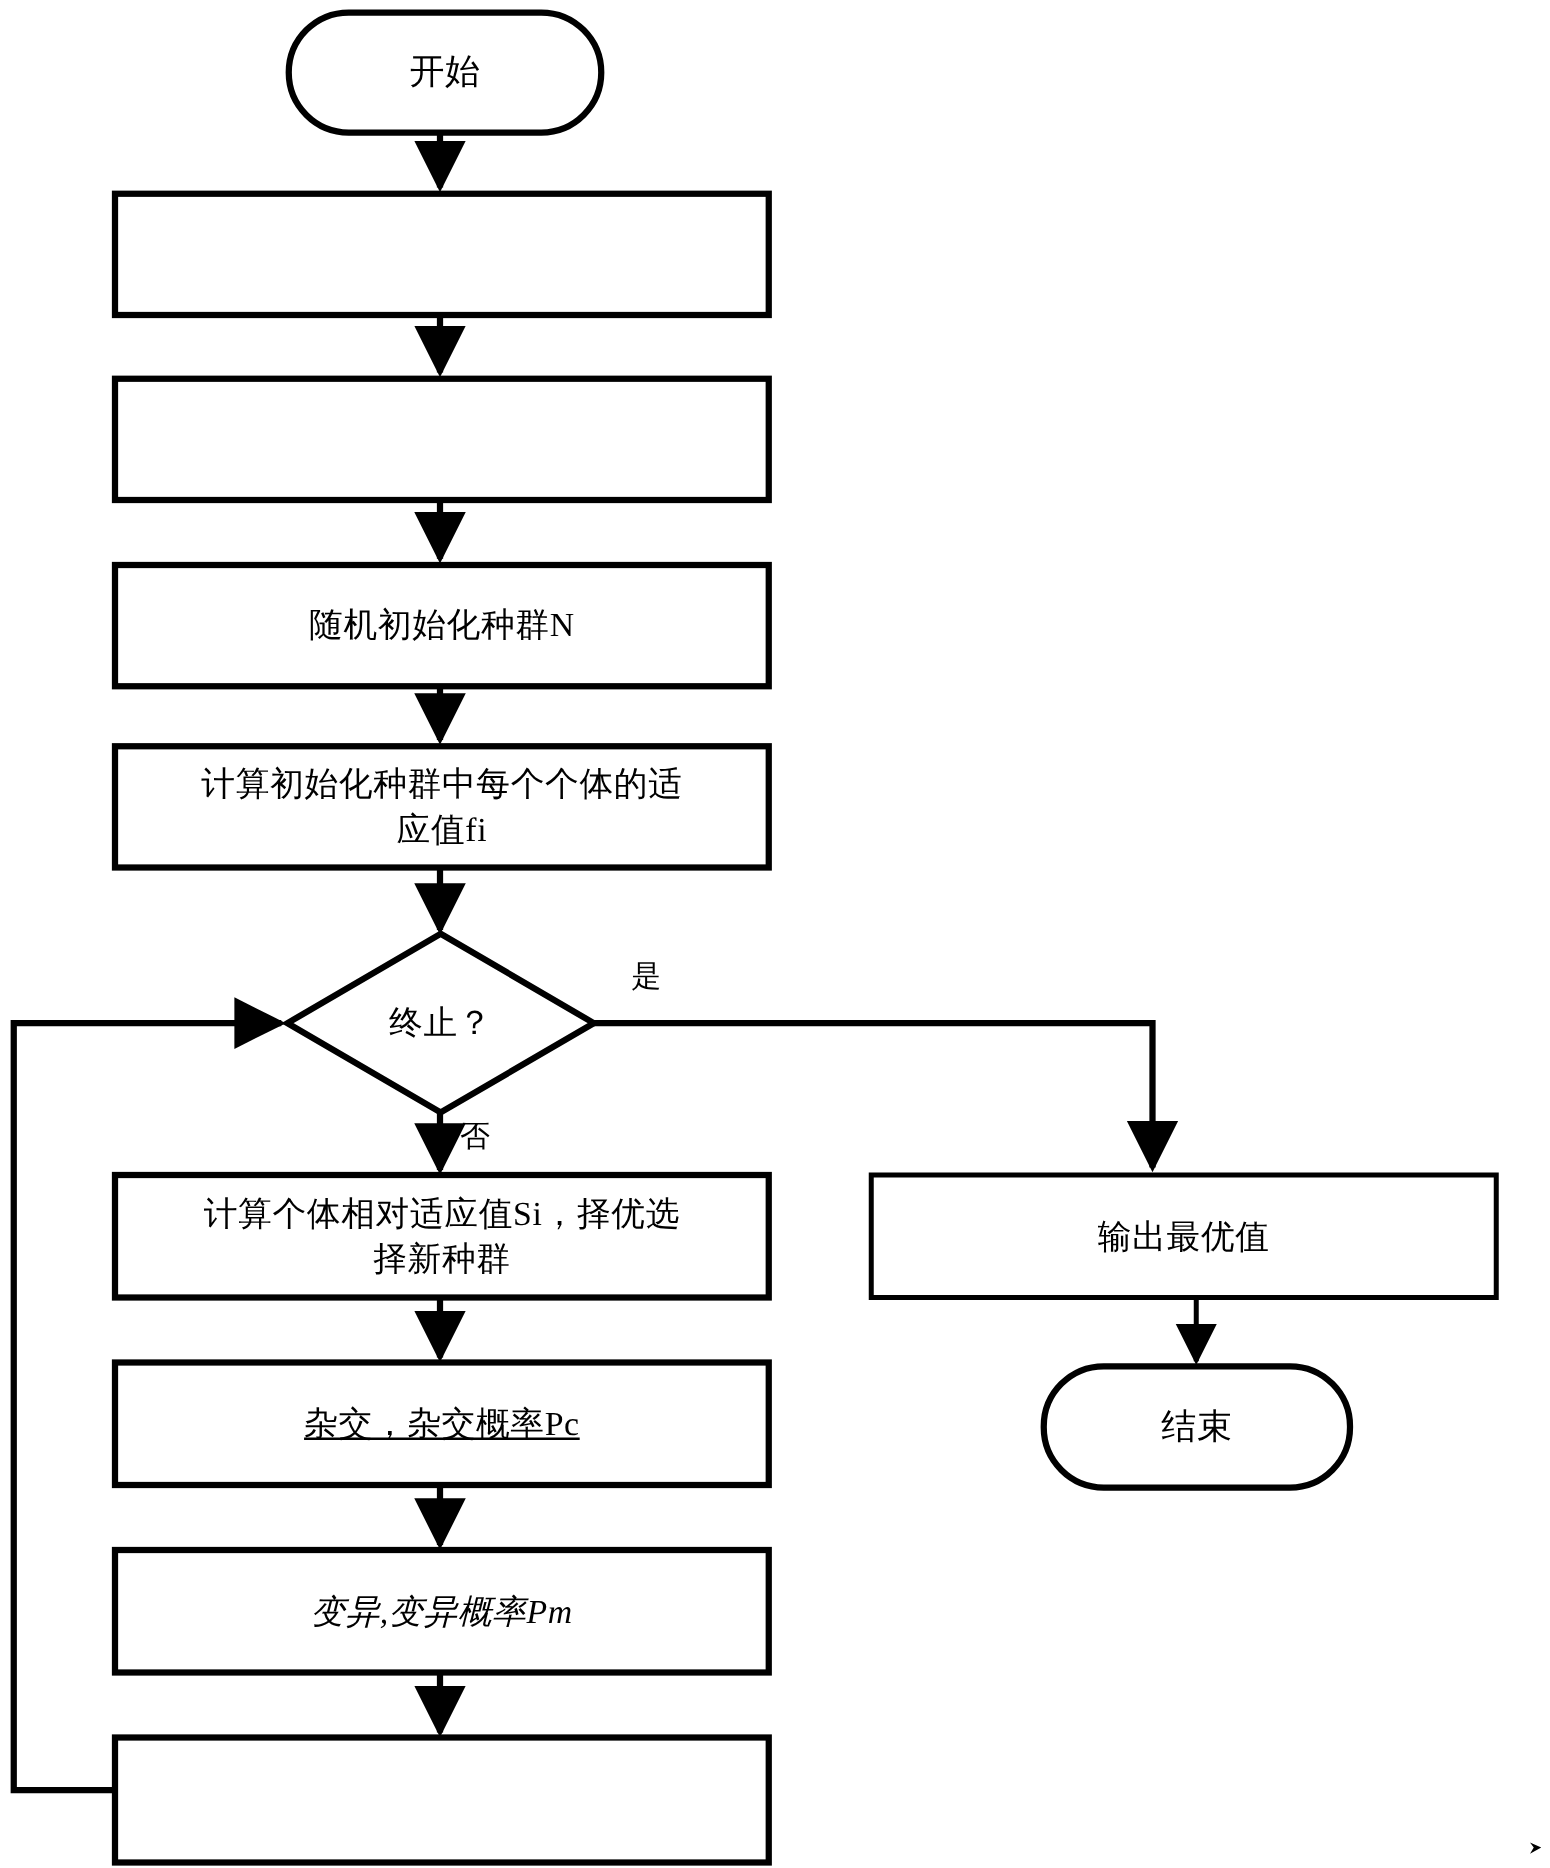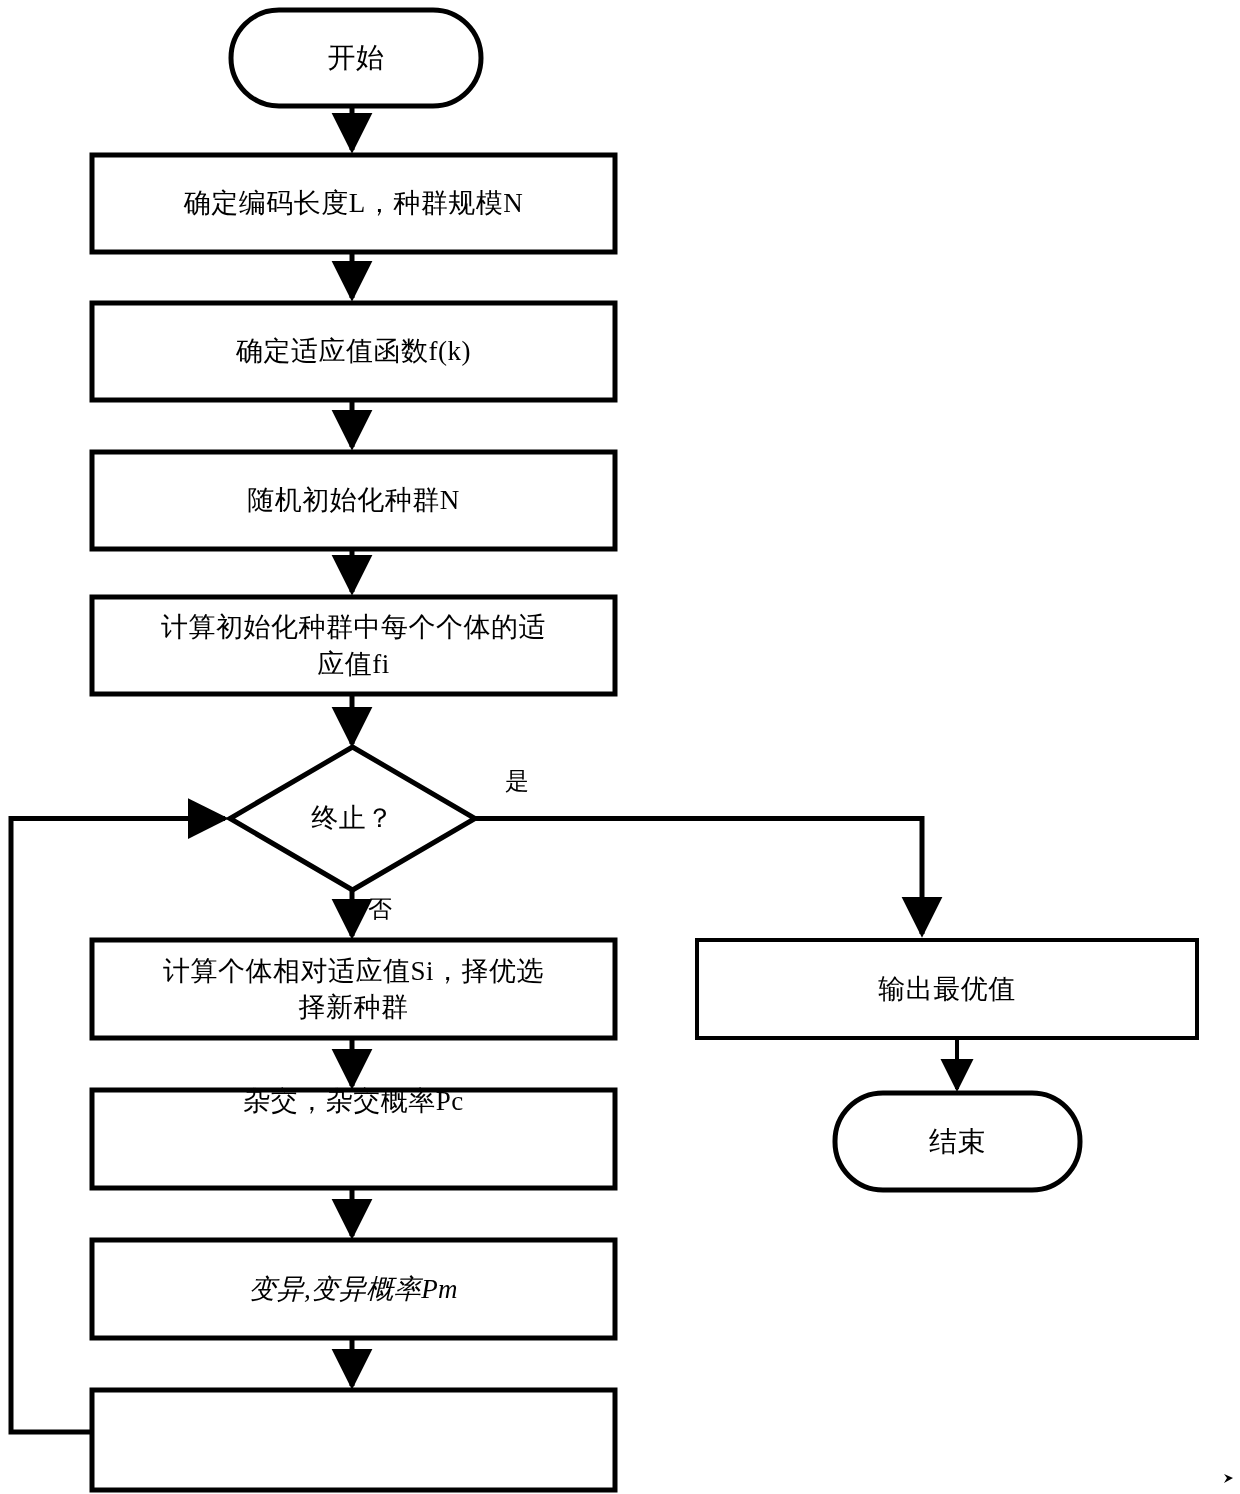--- a/index.html
+++ b/index.html
@@ -104,35 +104,33 @@
 
     <line x1="957" y1="1038" x2="957" y2="1089" stroke="#000000" stroke-width="4" marker-end="url(#arrow)"></line>
 
     <path d="M 92 1432 L 11 1432 L 11 818.5 L 225 818.5" fill="none" stroke="#000000" stroke-width="5" marker-end="url(#arrow)"></path>
 
     <polygon points="1224,1474 1233,1478 1224,1483 1227,1478" fill="#000000"></polygon>
   </svg>
 
   <div class="node-label terminator-label" style="left:231px; top:10px; width:250px; height:96px;">开始</div>
 
-  <div class="node-label" style="left:92px; top:155px; width:523px; height:97px;">确定编码长度L，种群规模N</div>
 
-  <div class="node-label" style="left:92px; top:303px; width:523px; height:97px;">确定适应值函数f(k)</div>
 
   <div class="node-label" style="left:92px; top:452px; width:523px; height:97px;">随机初始化种群N</div>
 
   <div class="node-label" style="left:92px; top:597px; width:523px; height:97px;">计算初始化种群中每个个体的适
 应值fi</div>
 
   <div class="node-label" style="left:230px; top:747px; width:245px; height:143px;">终止？</div>
 
   <div class="node-label" style="left:92px; top:940px; width:523px; height:98px;">计算个体相对适应值Si，择优选
 择新种群</div>
 
-  <div class="node-label" style="left:92px; top:1052px; width:523px; height:98px;">杂交，杂交概率Pc</div>
+  <div class="node-label" style="left:92px; top:1090px; width:523px; height:98px;text-decoration:underline;">杂交，杂交概率Pc</div>
 
   <div class="node-label" style="left:92px; top:1240px; width:523px; height:98px;font-style:italic;">变异,变异概率Pm</div>
 
 
   <div class="node-label terminator-label" style="left:835px; top:1093px; width:245px; height:97px;">结束</div>
 
   <div class="node-label" style="left:697px; top:940px; width:500px; height:98px;">输出最优值</div>
 
   <div class="edge-label" style="left:505px; top:765px;">是</div>
 

